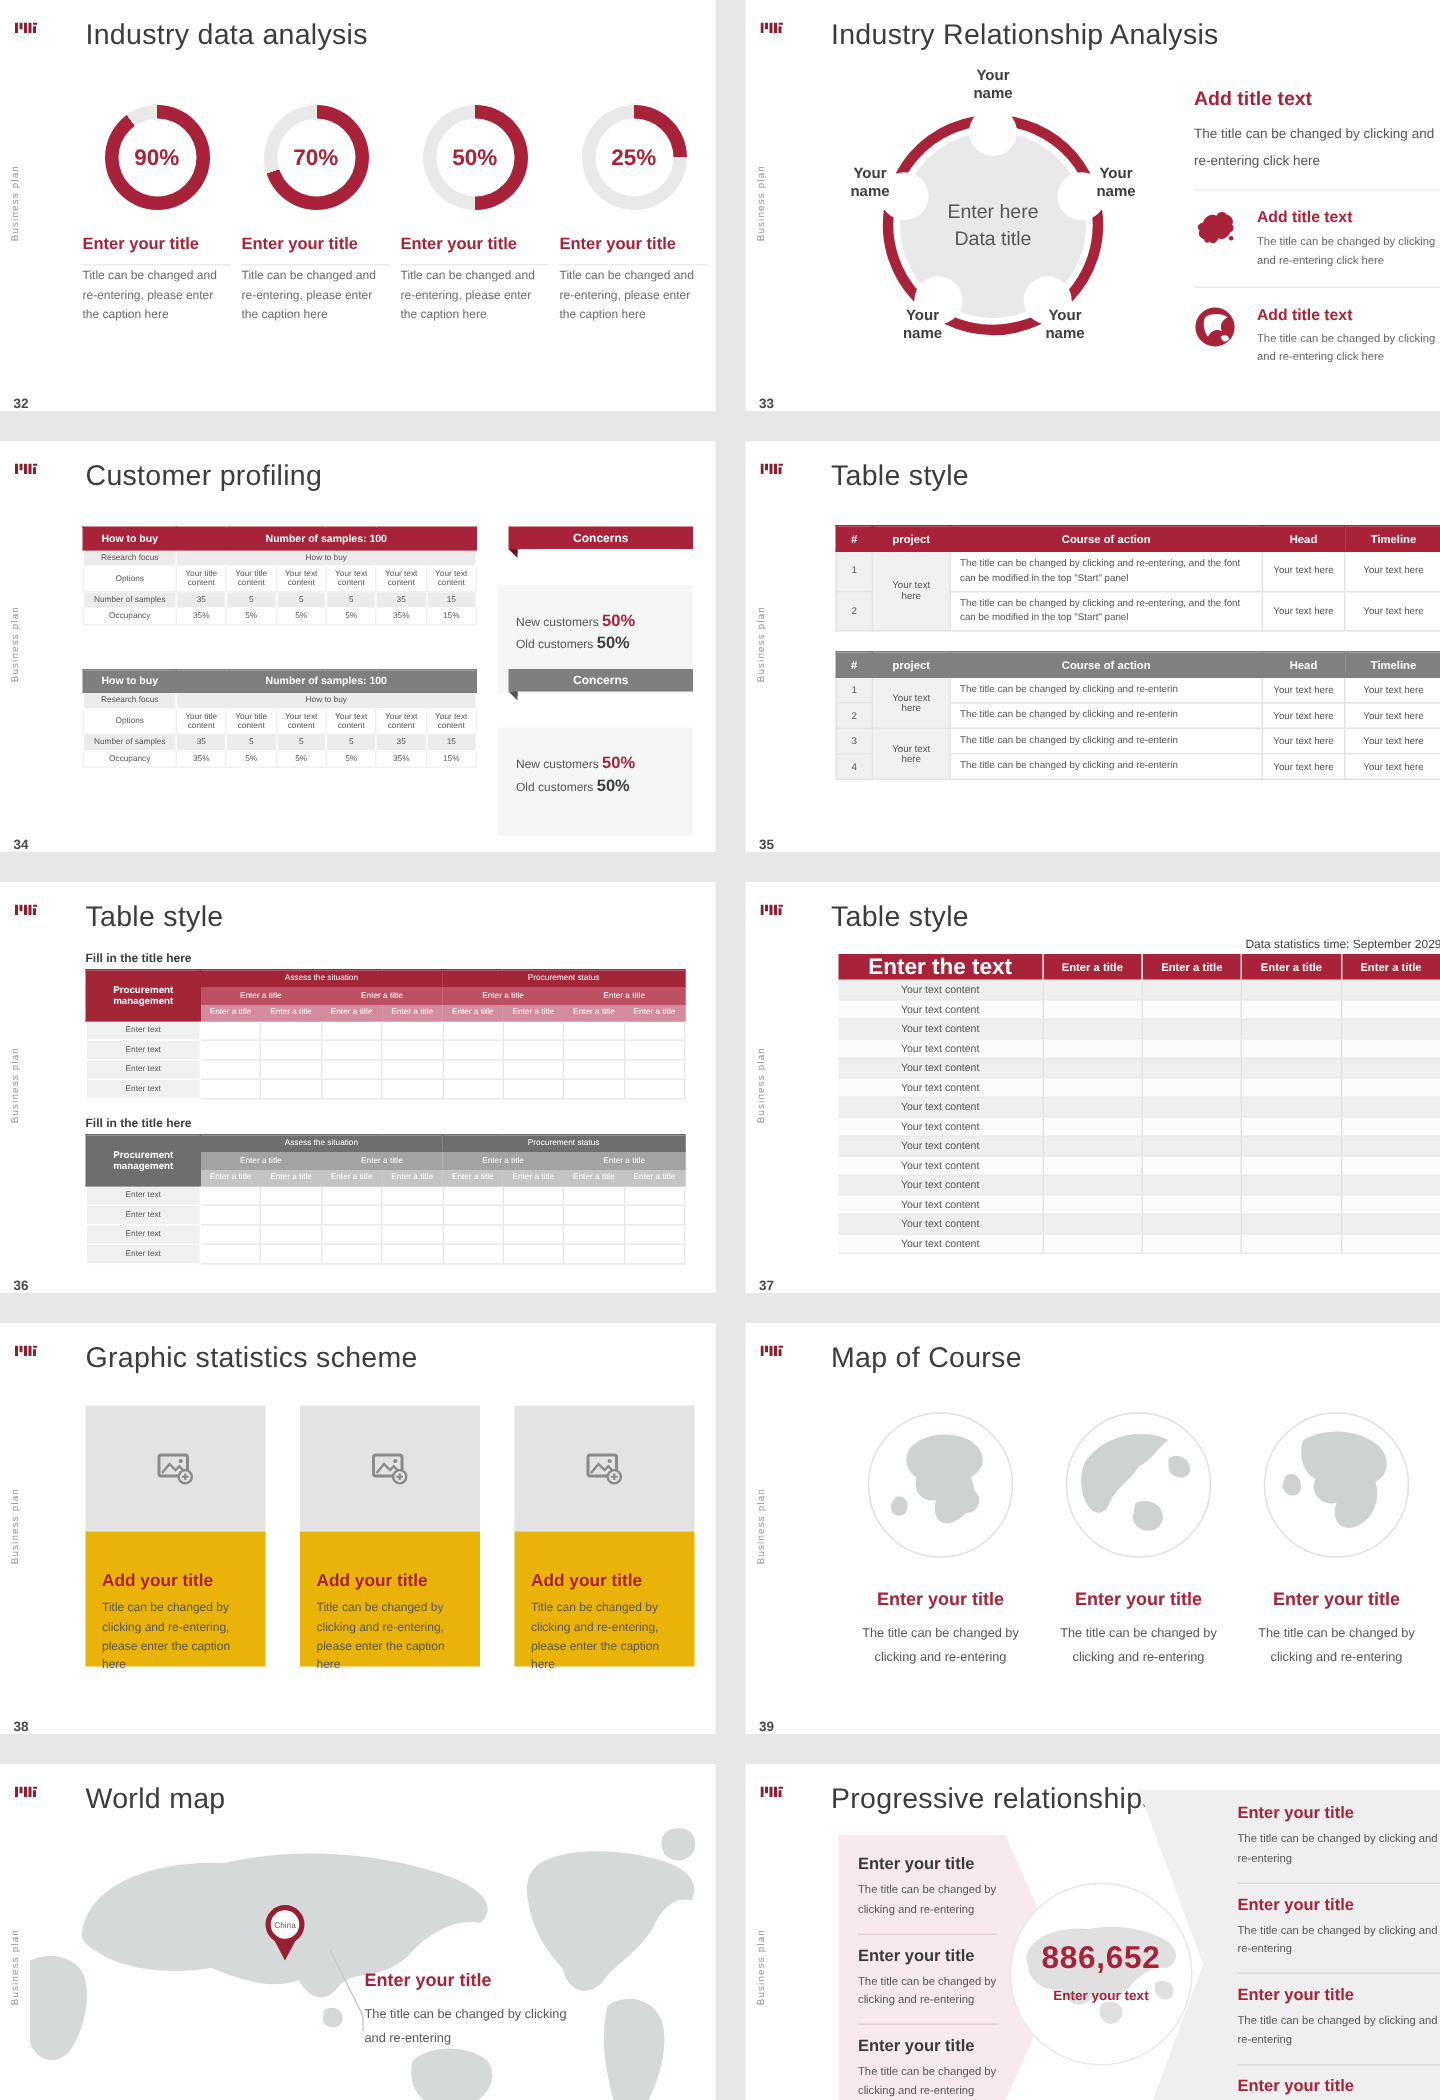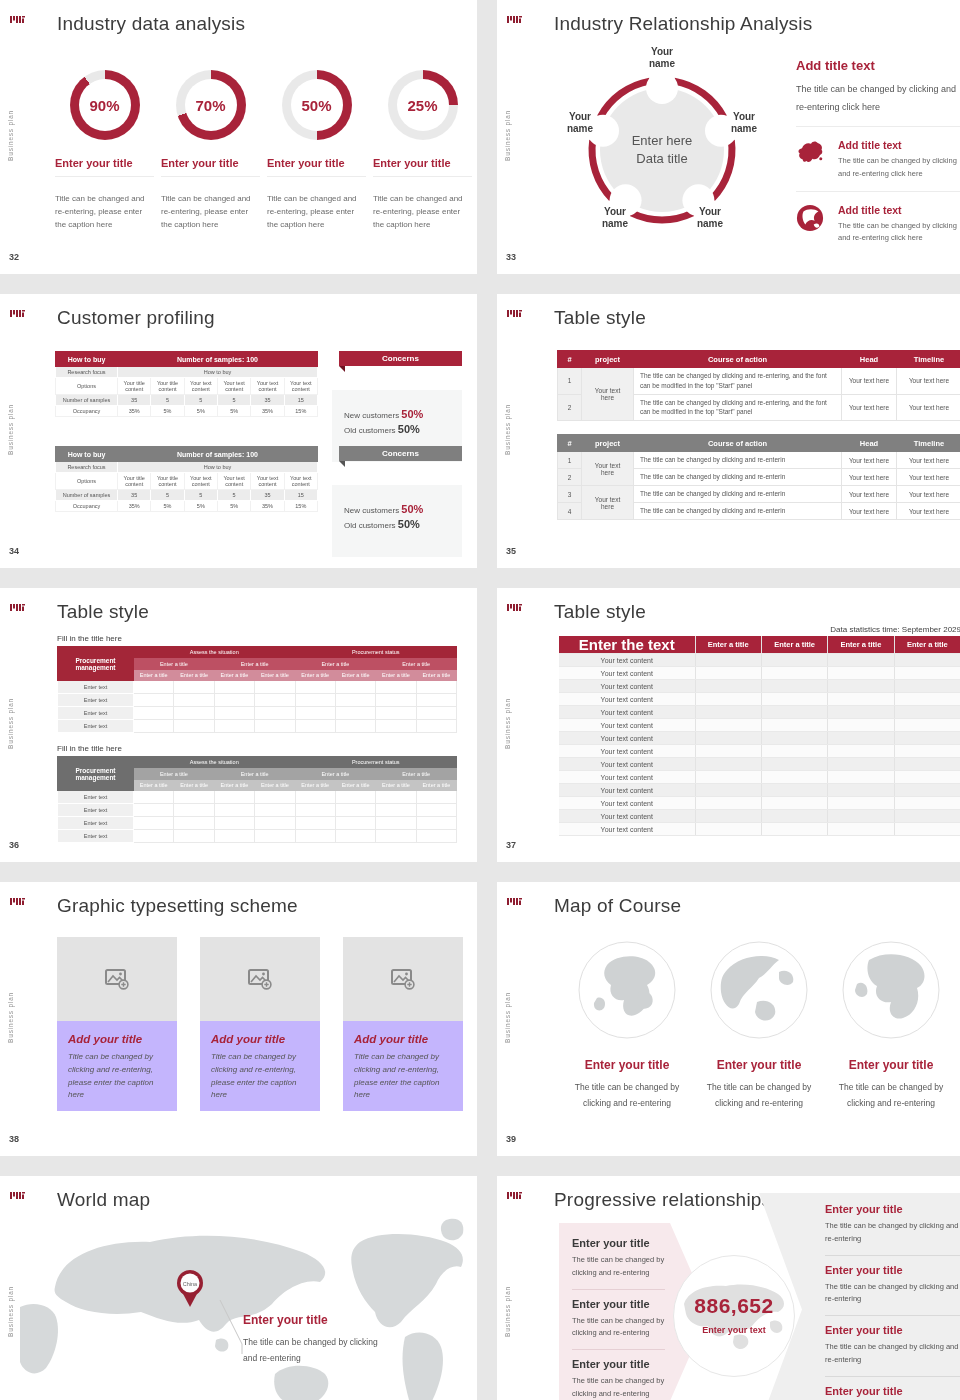--- a/index.html
+++ b/index.html
@@ -4,30 +4,30 @@
 <style>
   :root{ --accent:#A8233A; --dred:#A32638; --mred:#BD5063; --lred:#D28C9B;
          --dgray:#6E6E6E; --mgray:#A3A3A3; --lgray:#C4C4C4; }
   *{box-sizing:border-box; margin:0; padding:0;}
   body{width:960px; height:1400px; background:#e7e7e7; font-family:"Liberation Sans",sans-serif;}
   .grid{display:grid; grid-template-columns:477px 477px; grid-template-rows:repeat(5,274px); gap:20px; width:960px;}
   .slide{position:relative; background:#fff; overflow:hidden;}
   .logo{position:absolute; left:10px; top:9px;}
   .logo svg rect{fill:#8E1D30;}
   .side{position:absolute; left:7px; top:110px; font-size:6.5px; color:#939393; writing-mode:vertical-rl; transform:rotate(180deg); letter-spacing:.8px;}
-  .num{position:absolute; left:9px; bottom:12px; font-size:9px; font-weight:bold; color:#4a4a4a;}
+  .num{position:absolute; left:9px; bottom:0; font-size:9px; font-weight:bold; color:#4a4a4a;}
   .stitle{position:absolute; left:57px; top:13px; font-size:19px; color:#3c3c3c; font-weight:400; letter-spacing:.2px;}
   
   .s32-grid{position:absolute; left:55px; top:70px; display:flex; gap:7px;}
   .stat{width:99px;}
   .donut{position:relative; width:70px; height:70px; border-radius:50%; margin:0 auto;}
   .donut::after{content:""; position:absolute; inset:9px; background:#fff; border-radius:50%;}
   .donut b{position:absolute; inset:0; display:flex; align-items:center; justify-content:center; color:var(--accent); font-size:15px; z-index:1;}
   .stat h4{margin-top:17px; color:var(--accent); font-size:11px; border-bottom:1px solid #ececec; padding-bottom:7px;}
-  .stat p{margin-top:15px; font-size:8px; color:#6b6b6b; line-height:1.65;}
+  .stat p{margin-top:0; font-size:8px; color:#6b6b6b; line-height:1.65;}
   
   .s33-svg{position:absolute; left:65px; top:50px;}
   .nlab{position:absolute; font-size:10px; font-weight:bold; color:#3d3d3d; text-align:center; line-height:1.15; transform:translate(-50%,-50%); white-space:pre-line;}
   .center-t{position:absolute; left:165px; top:150px; transform:translate(-50%,-50%); font-size:13px; color:#555; text-align:center; line-height:1.35; z-index:2; white-space:nowrap;}
   .s33-right{position:absolute; left:299px; top:58px; width:170px;}
   .s33-right h3{color:var(--accent); font-size:13px; margin-bottom:8px;}
   .s33-right .p{font-size:9px; color:#555; line-height:1.95; padding-bottom:10px; border-bottom:1px solid #ececec;}
   .s33-item{display:flex; gap:12px; margin-top:12px; padding-bottom:10px;}
   .s33-item.b1{border-bottom:1px solid #ececec;}
   .s33-item .ic{flex:none; width:30px;}
@@ -53,21 +53,21 @@
   
   .t35{position:absolute; left:60px; border-collapse:collapse; table-layout:fixed; width:404px; font-size:6.5px; color:#555;}
   .t35 td{border:1px solid #e4e4e4; padding:3px 6px; text-align:center;}
   .t35 .hd td{background:var(--accent); color:#fff; font-weight:bold; font-size:7.5px; height:17px; border-color:var(--accent);}
   .t35.g .hd td{background:#808080; border-color:#808080;}
   .t35 td.gc{background:#f0f0f0;}
   .t35 td.long{text-align:left; line-height:1.5;}
   .t35 .r2 td{height:26px;}
   .t35.g .bd td{height:17px;}
   
-  .fill-lbl{position:absolute; left:57px; font-size:8px; font-weight:normal; color:#3d3d3d;}
+  .fill-lbl{position:absolute; left:57px; font-size:8px; font-weight:bold; color:#3d3d3d;}
   .t36{position:absolute; left:57px; border-collapse:collapse; table-layout:fixed; width:400px; font-size:5.5px; color:#555; text-align:center;}
   .t36 td{border:1px solid #e9e9e9; padding:1px;}
   .t36 .corner{background:var(--dred); color:#fff; font-weight:bold; font-size:6.5px; border-color:var(--dred);}
   .t36 .g1{background:var(--dred); color:#fff; border-color:var(--dred); height:11px;}
   .t36 .g2{background:var(--mred); color:#fff; border-color:var(--mred); height:12px;}
   .t36 .g3{background:var(--lred); color:#fff; border-color:var(--lred); height:11px;}
   .t36 .rh{background:#f0f0f0; height:13px; border-color:#fff;}
   .t36.g .corner,.t36.g .g1{background:var(--dgray); border-color:var(--dgray);}
   .t36.g .g2{background:var(--mgray); border-color:var(--mgray);}
   .t36.g .g3{background:var(--lgray); border-color:var(--lgray);}
@@ -76,21 +76,21 @@
   .t37{position:absolute; left:62px; top:48px; border-collapse:collapse; table-layout:fixed; width:402px; font-size:7px; color:#555; text-align:center;}
   .t37 .hd td{background:var(--accent); color:#fff; font-weight:bold; font-size:7.5px; height:17px;}
   .t37 .hd td.c0{font-size:15px;}
   .t37 td{border-right:1px solid #e3e3e3; border-bottom:1px solid #e9e9e9; height:13px;}
   .t37 tr:nth-child(odd) td{background:#efefef;}
   .t37 tr:nth-child(even) td{background:#fbfbfb;}
   .t37 tr.hd td{background:var(--accent) !important;}
   
   .card{position:absolute; top:55px; width:120px;}
   .card .img{height:84px; background:#e3e3e3; display:flex; align-items:center; justify-content:center;}
-  .card .bd{background:#c4b5fd; padding:12px 11px 15px; height:90px;font-style:italic;}
+  .card .bd{background:#eab308; padding:27px 11px 15px; height:90px;}
   .card h4{color:var(--accent); font-size:11.5px; margin-bottom:6px;}
   .card p{font-size:8px; color:#555; line-height:1.6;}
   
   .globe{position:absolute; top:58px; width:132px; text-align:center;}
   .globe h4{margin-top:14px; color:var(--accent); font-size:12px;}
   .globe p{margin-top:7px; font-size:8.5px; color:#555; line-height:1.9;}
   
   .s40-map{position:absolute; left:20px; top:36px;}
   .s40-text{position:absolute; left:243px; top:137px; width:150px;}
   .s40-text h4{color:var(--accent); font-size:12px; margin-bottom:7px;}
@@ -748,21 +748,21 @@
   <div class="slide">
     <span class="logo"><svg width="15" height="7" viewBox="0 0 30 14">
           <rect x="0" y="0" width="4" height="14"></rect>
           <rect x="6" y="0" width="4" height="9"></rect>
           <rect x="12" y="0" width="4" height="14"></rect>
           <rect x="18" y="0" width="4" height="14"></rect>
           <rect x="24" y="5" width="4" height="9"></rect>
           <rect x="24" y="0" width="6" height="3"></rect>
         </svg></span>
     <span class="side">Business plan</span>
-    <div class="stitle">Graphic typesetting scheme</div>
+    <div class="stitle">Graphic statistics scheme</div>
     <div class="card" style="left:57px;">
       <div class="img">
           <svg width="26" height="24" viewBox="0 0 26 24">
             <rect x="2" y="3" width="19" height="14" rx="1.5" fill="none" stroke="#8a8a8a" stroke-width="2"></rect>
             <path d="M4,15 L9,9 L13,13 L15.5,10.5 L19,14" fill="none" stroke="#8a8a8a" stroke-width="1.6"></path>
             <circle cx="16.5" cy="7" r="1.4" fill="#8a8a8a"></circle>
             <circle cx="19.5" cy="17.5" r="4.4" fill="#e3e3e3" stroke="#8a8a8a" stroke-width="1.6"></circle>
             <path d="M19.5,15.3 V19.7 M17.3,17.5 H21.7" stroke="#8a8a8a" stroke-width="1.4"></path>
           </svg>
         </div>

